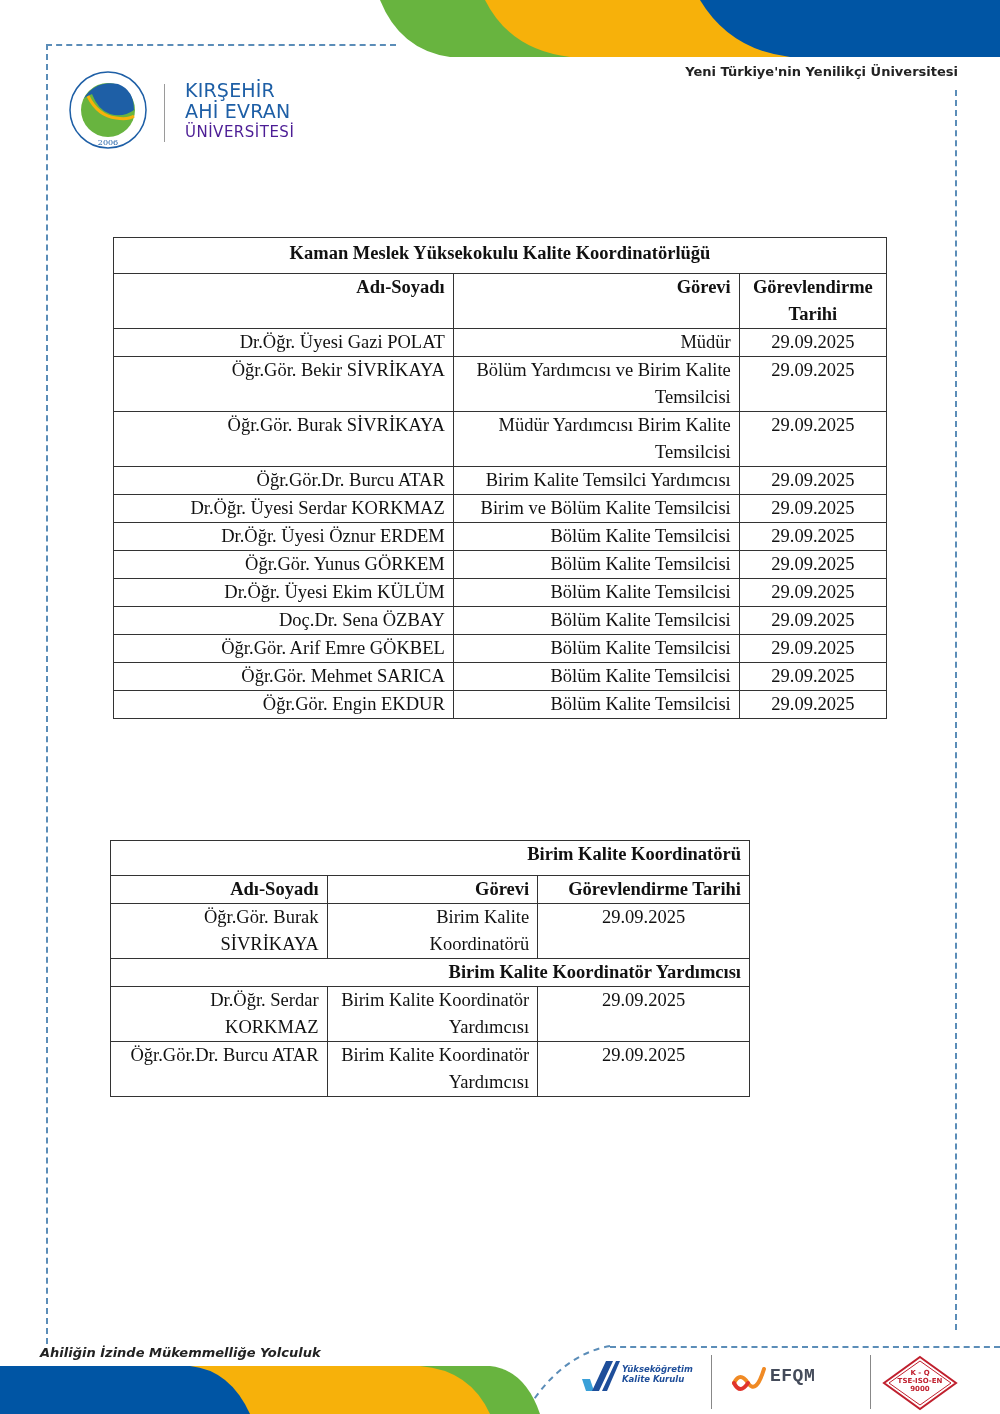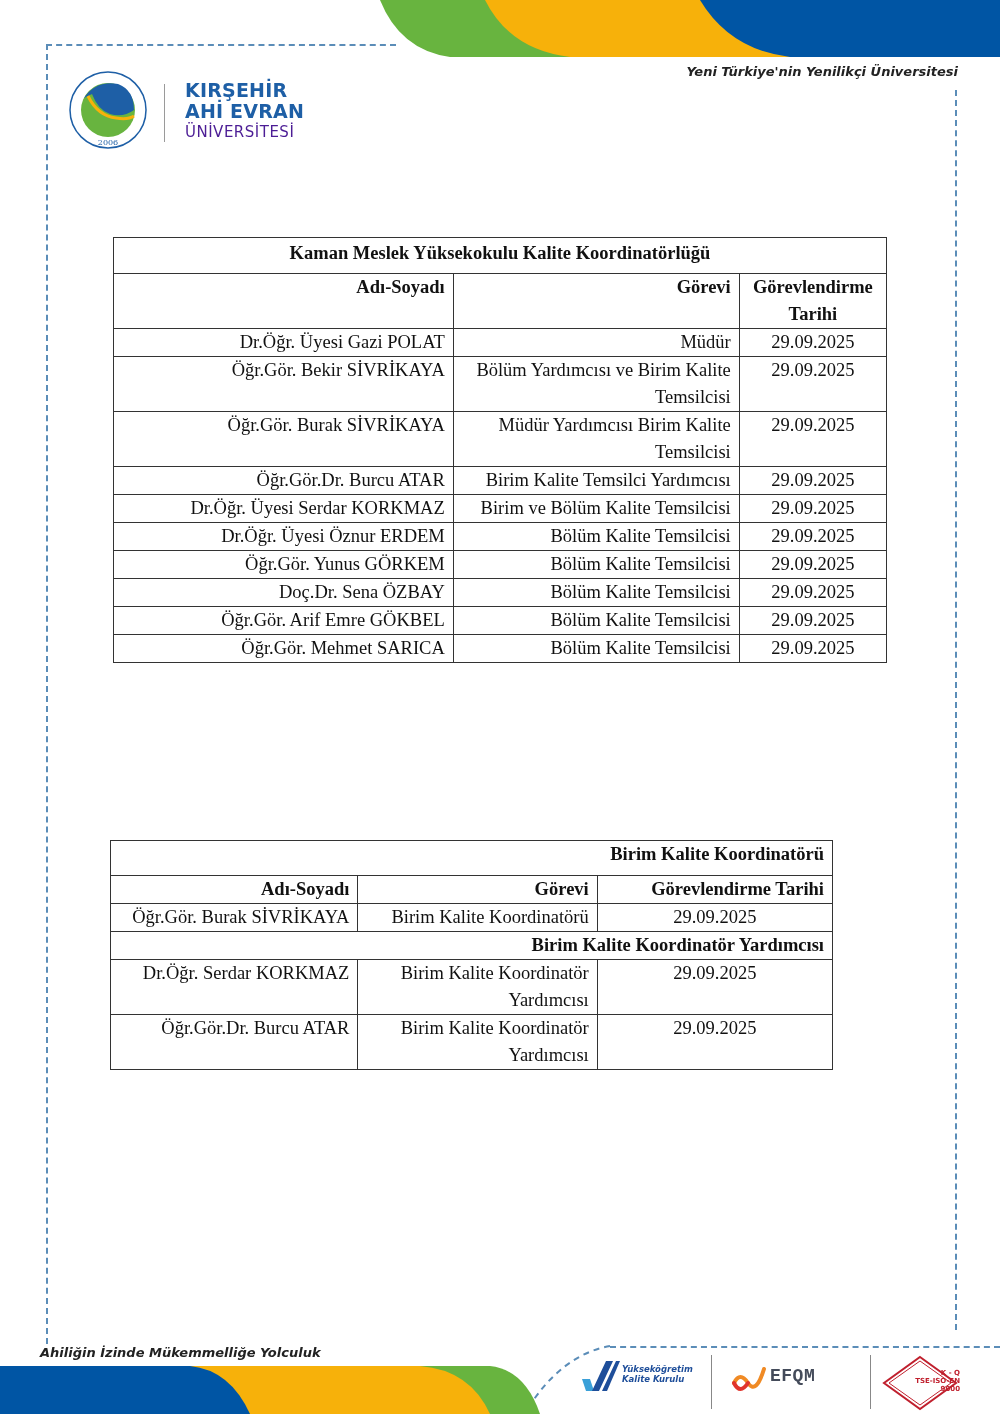--- a/index.html
+++ b/index.html
@@ -14,60 +14,60 @@
   .frame-top { left: 46px; top: 44px; width: 350px; border-top: 2px dashed #5b8db8; }
   .frame-left { left: 46px; top: 44px; height: 1300px; border-left: 2px dashed #5b8db8; }
   .frame-right { left: 955px; top: 90px; height: 1240px; border-left: 2px dashed #5b8db8; }
   .frame-bottom { left: 610px; top: 1346px; width: 390px; border-top: 2px dashed #5b8db8; }
   .frame-curve { position: absolute; left: 520px; top: 1345px; width: 100px; height: 69px; }
 
   .logo { position: absolute; left: 68px; top: 68px; width: 260px; height: 80px; }
   .logo-seal { position: absolute; left: 0; top: 2px; width: 80px; height: 80px; }
   .logo-divider { position: absolute; left: 96px; top: 16px; width: 1px; height: 58px; background: #9a9a9a; }
   .logo-text { position: absolute; left: 117px; top: 12px; font-family: "DejaVu Sans", sans-serif; }
-  .logo-line1, .logo-line2 { color: #1e5fa6; font-weight: bold; font-size: 19px; line-height: 21px; letter-spacing: 0.2px; }
+  .logo-line1, .logo-line2 { color: #1e5fa6; font-weight: normal; font-size: 19px; line-height: 21px; letter-spacing: 0.2px; }
   .logo-line3 { color: #4c1d95; font-size: 15px; line-height: 20px; letter-spacing: 0.5px; }
 
   .slogan-top {
     position: absolute; right: 42px; top: 64px;
-    font-family: "DejaVu Sans", sans-serif; font-style: italic; font-weight: bold;
+    font-family: "DejaVu Sans", sans-serif; font-weight: bold;
     font-size: 13px; color: #222;
   }
   .slogan-bottom {
     position: absolute; left: 40px; top: 1345px;
     font-family: "DejaVu Sans", sans-serif; font-style: italic; font-weight: bold;
     font-size: 13px; color: #222;
   }
 
   table { border-collapse: collapse; position: absolute; font-size: 18.5px; }
   td, th { border: 1.3px solid #333; padding: 0 8px; vertical-align: top; line-height: 27px; font-weight: normal; text-align: right; }
   th { font-weight: bold; }
   .center { text-align: center; }
 
   .t1 { left: 113px; top: 237px; width: 774px; }
   .t1 .c1 { width: 316px; }
   .t1 .c2 { width: 266px; }
   .t1 .c3 { width: 134px; }
   .t1 .title { text-align: center; padding-top: 2px; padding-bottom: 6px; }
 
-  .t2 { left: 110px; top: 840px; width: 723px; padding-left: 7px; }
+  .t2 { left: 110px; top: 840px; width: 640px; padding-left: 7px; }
   .t2 .c1 { width: 244px; }
   .t2 .c2 { width: 236px; }
   .t2 .c3 { width: 232px; }
   .t2 .title { padding-top: 0; padding-bottom: 7px; }
 
   .footer-logos { position: absolute; left: 580px; top: 1355px; width: 380px; height: 55px; }
   .yok-logo { position: absolute; left: 0; top: 2px; width: 140px; height: 40px; }
   .yok-text { position: absolute; left: 42px; top: 7px; font-family: "DejaVu Sans", sans-serif; font-style: italic; font-weight: bold; font-size: 8.5px; color: #1e4e9a; line-height: 10px; }
   .sep1 { position: absolute; left: 131px; top: 0; width: 1px; height: 54px; background: #888; }
   .efqm-logo { position: absolute; left: 150px; top: 6px; width: 120px; height: 40px; }
   .efqm-text { position: absolute; left: 40px; top: 5px; font-family: Liberation Mono, monospace; font-weight: bold; font-size: 18px; color: #444b5a; letter-spacing: 0.5px; }
   .sep2 { position: absolute; left: 290px; top: 0; width: 1px; height: 54px; background: #888; }
   .tse-logo { position: absolute; left: 300px; top: 0; width: 80px; height: 56px; }
-  .tse-text { position: absolute; left: 0; top: 14px; width: 80px; text-align: right; font-family: "DejaVu Sans", sans-serif; font-weight: bold; font-size: 7px; line-height: 8px; color: #c0202e; }
+  .tse-text { position: absolute; left: 0; top: 14px; width: 80px; text-align: center; font-family: "DejaVu Sans", sans-serif; font-weight: bold; font-size: 7px; line-height: 8px; color: #c0202e; }
 </style>
 </head>
 <body>
 
 <svg class="hdr-swoosh" viewBox="0 0 1000 60" preserveAspectRatio="none">
   <path d="M380 0 Q400 50 450 57 L1000 57 L1000 0 Z" fill="#68b43f"></path>
   <path d="M485 0 Q510 50 570 57 L1000 57 L1000 0 Z" fill="#f7b10a"></path>
   <path d="M700 0 Q730 50 790 57 L1000 57 L1000 0 Z" fill="#0055a4"></path>
 </svg>
 
@@ -143,31 +143,41 @@
         <td>Dr.Öğr. Üyesi Öznur ERDEM</td>
         <td>Bölüm Kalite Temsilcisi</td>
         <td class="center">29.09.2025</td>
       </tr>
       <tr>
         <td>Öğr.Gör. Yunus GÖRKEM</td>
         <td>Bölüm Kalite Temsilcisi</td>
         <td class="center">29.09.2025</td>
       </tr>
       <tr>
+        <td>Dr.Öğr. Üyesi Ekim KÜLÜM</td>
+        <td>Bölüm Kalite Temsilcisi</td>
+        <td class="center">29.09.2025</td>
+      </tr>
+      <tr>
         <td>Doç.Dr. Sena ÖZBAY</td>
         <td>Bölüm Kalite Temsilcisi</td>
         <td class="center">29.09.2025</td>
       </tr>
       <tr>
         <td>Öğr.Gör. Arif Emre GÖKBEL</td>
         <td>Bölüm Kalite Temsilcisi</td>
         <td class="center">29.09.2025</td>
       </tr>
       <tr>
         <td>Öğr.Gör. Mehmet SARICA</td>
+        <td>Bölüm Kalite Temsilcisi</td>
+        <td class="center">29.09.2025</td>
+      </tr>
+      <tr>
+        <td>Öğr.Gör. Engin EKDUR</td>
         <td>Bölüm Kalite Temsilcisi</td>
         <td class="center">29.09.2025</td>
       </tr>
     </tbody>
 </table>
 
 <table class="t2">
   <colgroup>
       <col class="c1">
       <col class="c2">

